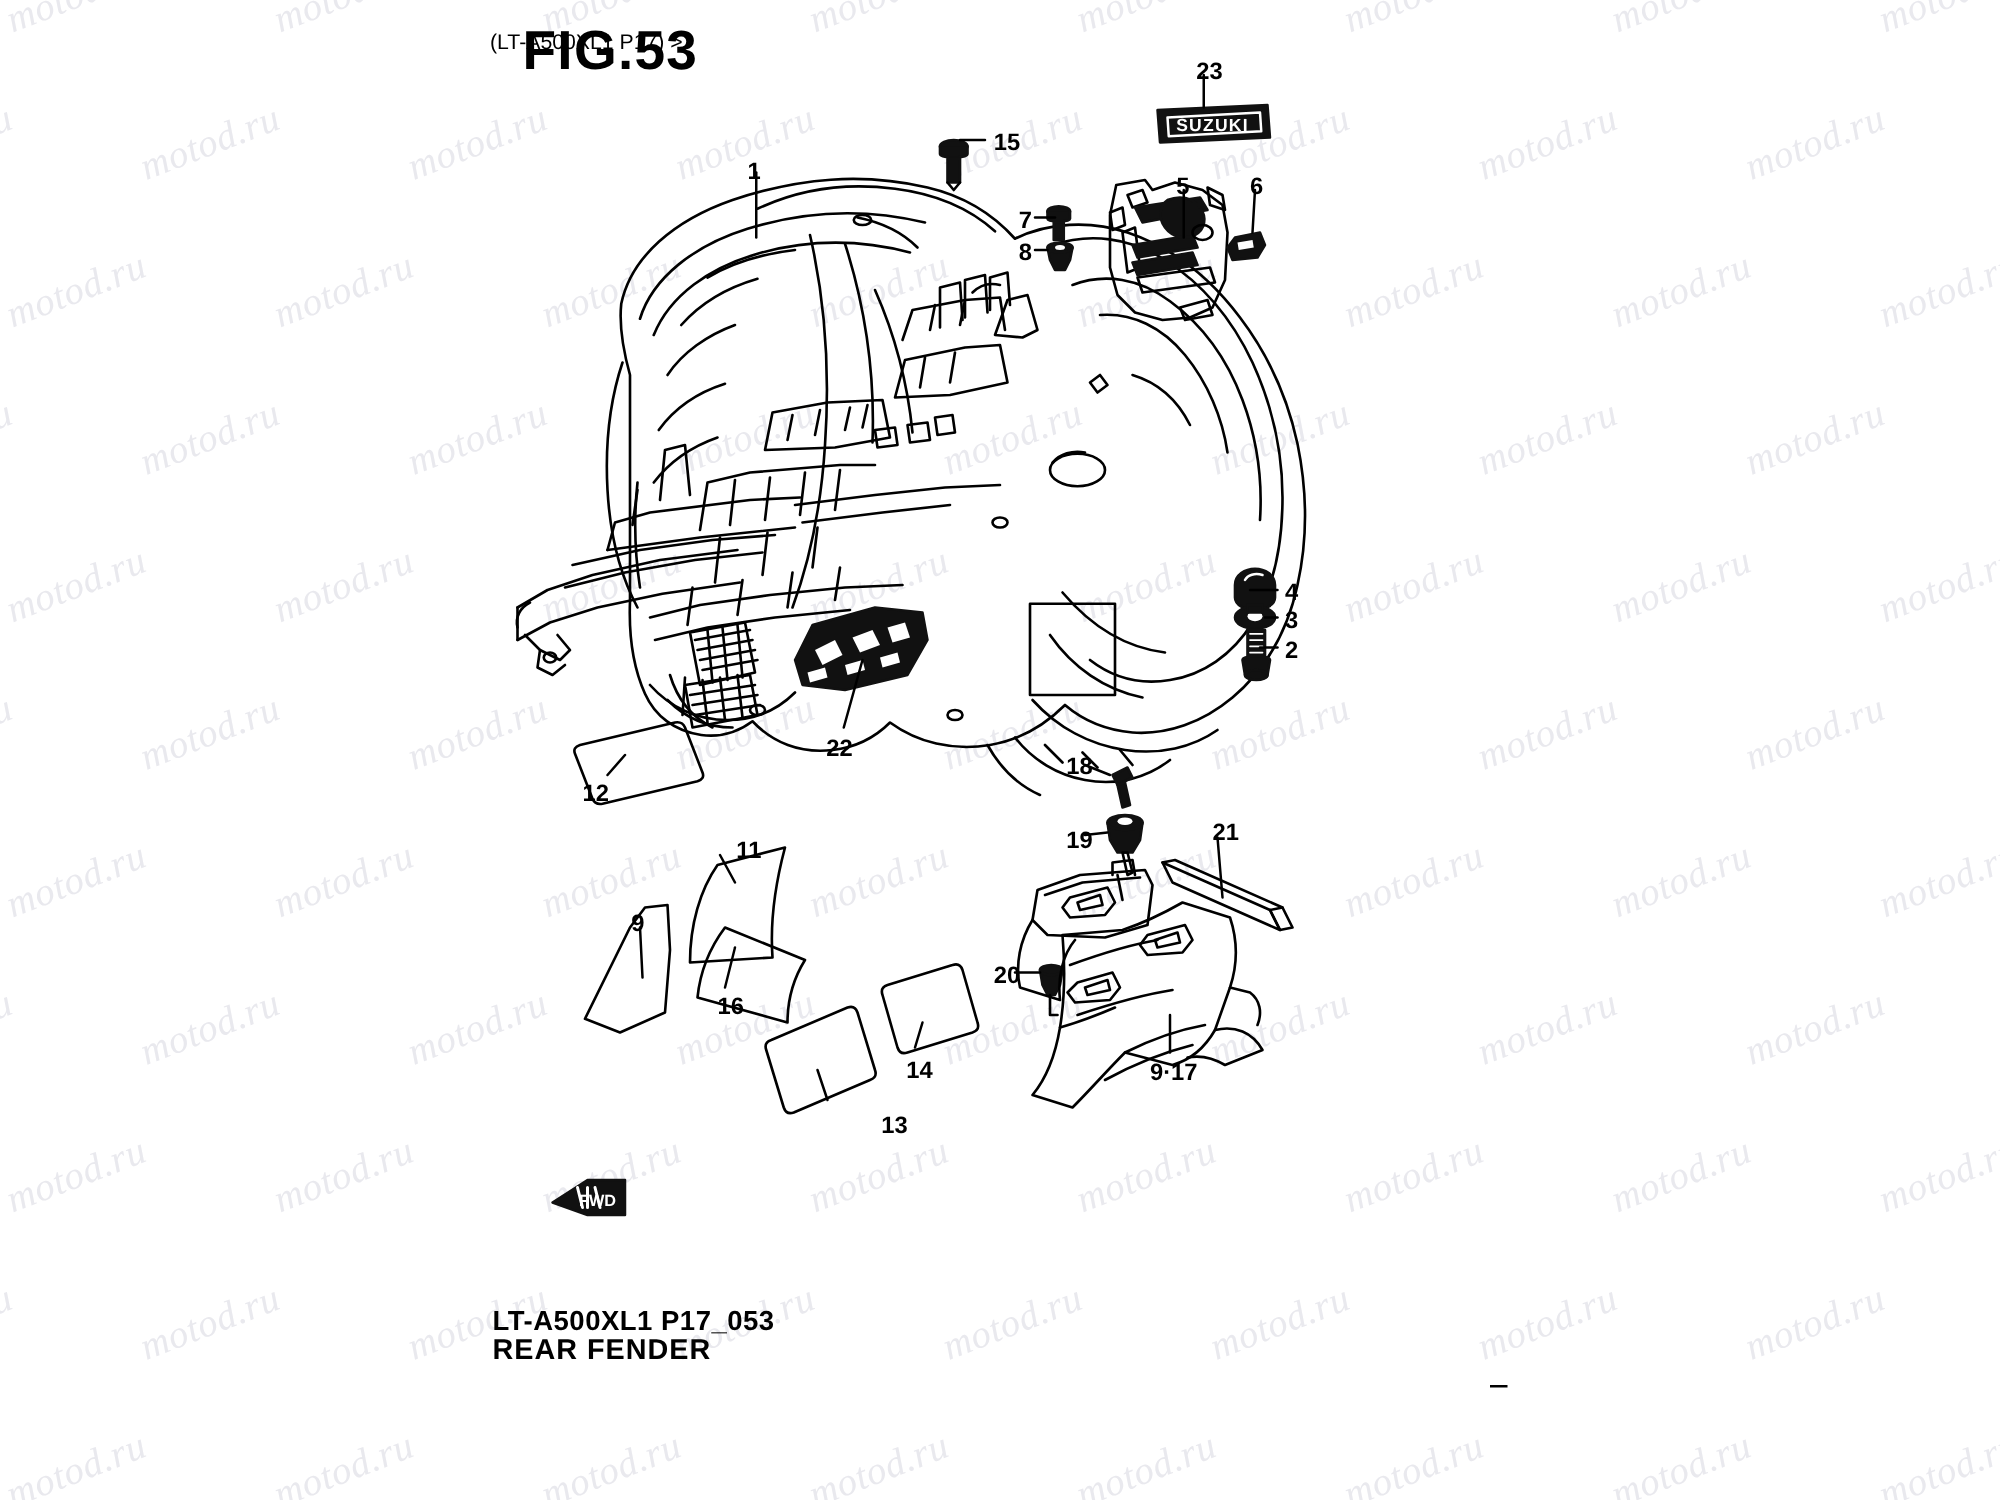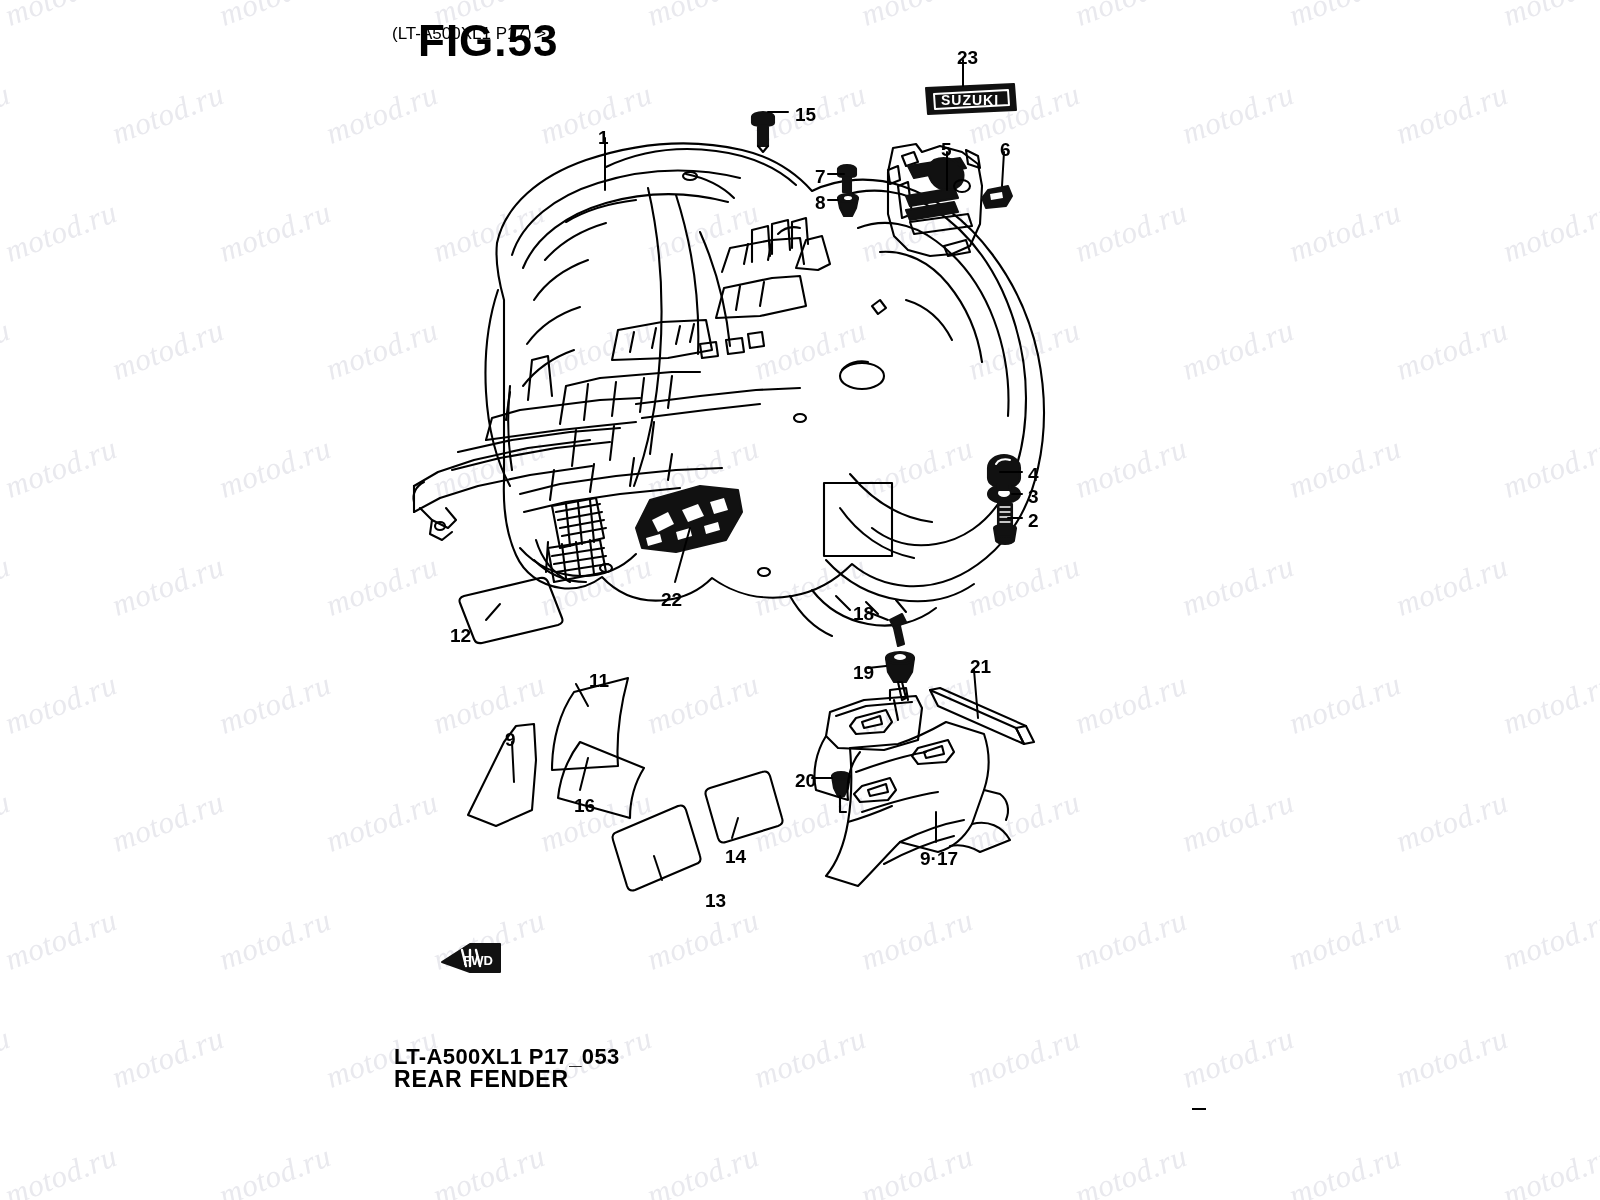--- a/index.html
+++ b/index.html
@@ -496,21 +496,21 @@
       <div class="callout" style="left: 795px; top: 105px;">15</div>
       <div class="callout" style="left: 957px; top: 48px;">23</div>
       <div class="callout" style="left: 941px; top: 140px;">5</div>
       <div class="callout" style="left: 1000px; top: 140px;">6</div>
       <div class="callout" style="left: 815px; top: 167px;">7</div>
       <div class="callout" style="left: 815px; top: 193px;">8</div>
       <div class="callout" style="left: 1028px; top: 465px;">4</div>
       <div class="callout" style="left: 1028px; top: 487px;">3</div>
       <div class="callout" style="left: 1028px; top: 511px;">2</div>
       <div class="callout" style="left: 661px; top: 590px;">22</div>
-      <div class="callout" style="left: 450px; top: 626px; text-align: right;">12</div>
+      <div class="callout" style="left: 466px; top: 626px; text-align: right;">12</div>
       <div class="callout" style="left: 565px; top: 671px; margin-left: 24px;">11</div>
       <div class="callout" style="left: 505px; top: 730px;">9</div>
       <div class="callout" style="left: 574px; top: 796px;">16</div>
       <div class="callout" style="left: 657px; top: 891px; margin-left: 48px;">13</div>
       <div class="callout" style="left: 725px; top: 847px;">14</div>
       <div class="callout" style="left: 853px; top: 604px;">18</div>
       <div class="callout" style="left: 853px; top: 663px;">19</div>
       <div class="callout" style="left: 970px; top: 657px;">21</div>
       <div class="callout" style="left: 795px; top: 771px;">20</div>
       <div class="callout" style="left: 920px; top: 849px;">9·17</div>

